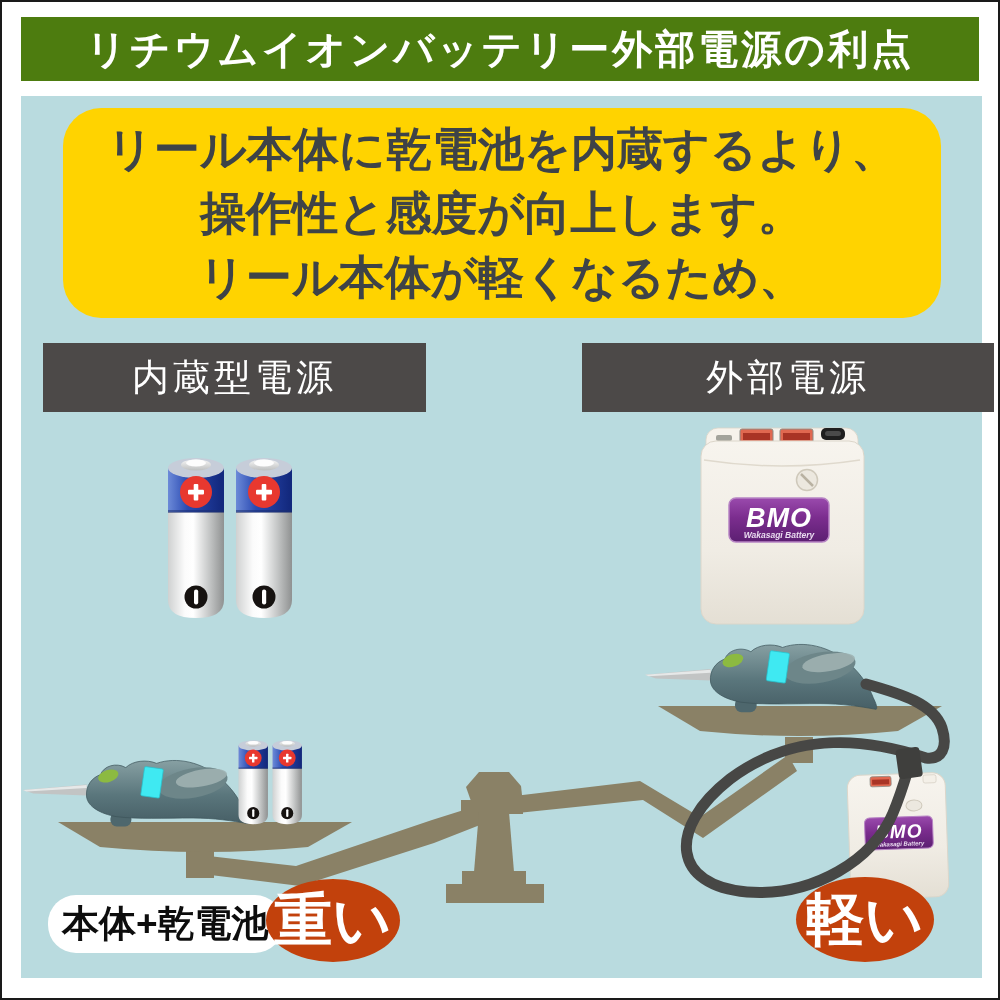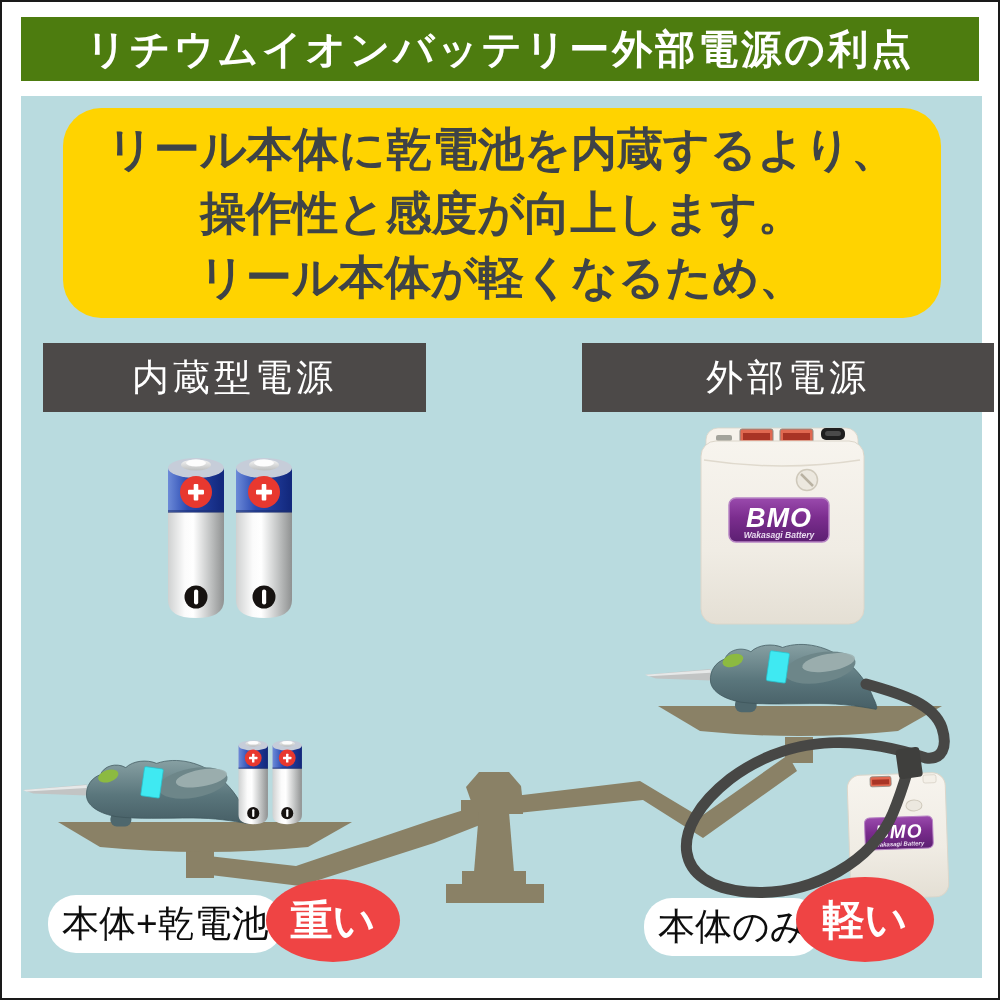--- a/index.html
+++ b/index.html
@@ -11,25 +11,25 @@
   .panel{position:absolute;left:21px;top:96px;width:961px;height:882px;background:#b9dbdf;}
   .callout{position:absolute;left:42px;top:12px;width:878px;height:210px;background:#ffd300;
            border-radius:38px;display:flex;flex-direction:column;justify-content:center;
            text-align:center;color:#3e4347;font-size:46px;font-weight:bold;line-height:64px;}
   .hdr{position:absolute;height:69px;background:#4c4948;color:#ffffff;font-size:37px;
        letter-spacing:4px;display:flex;align-items:center;justify-content:center;}
   .hdr-left{left:22px;top:247px;width:383px;}
   .hdr-right{left:561px;top:247px;width:412px;}
   .art{position:absolute;left:0;top:0;width:1000px;height:1000px;pointer-events:none;}
   .caption{position:absolute;background:#ffffff;border-radius:28px;padding:4px 14px;
-           color:#0d0d0d;font-size:37px;font-weight:400;white-space:nowrap;}
+           color:#0d0d0d;font-size:37px;font-weight:700;white-space:nowrap;}
   .cap-left{left:48px;top:895px;}
   .cap-right{left:644px;top:898px;}
-  .badge{position:absolute;background:#ef4444;border-radius:50%;color:#ffffff;
-         font-size:42px;font-weight:bold;display:flex;align-items:center;justify-content:center;}
+  .badge{position:absolute;background:#c2410c;border-radius:50%;color:#ffffff;
+         font-size:58px;font-weight:bold;display:flex;align-items:center;justify-content:center;}
   .badge-left{left:266px;top:879px;width:134px;height:83px;}
   .badge-right{left:796px;top:877px;width:138px;height:85px;}
   svg text{font-family:"Liberation Sans","DejaVu Sans",sans-serif;}
   .bmo-text{font-style:italic;font-weight:900;fill:#ffffff;letter-spacing:1px;}
   .bmo-sub{font-style:italic;font-weight:bold;fill:#eadcf0;}
 </style>
 </head>
 <body>
 
 <div class="canvas">
@@ -187,16 +187,15 @@
     </g>
 
     <path d="M866,684 C902,694 934,704 942,728 C948,747 942,760 926,758
              C872,740 798,728 730,779 C666,829 673,886 747,892
              C814,897 874,859 893,813 C900,796 904,783 907,773" fill="none" stroke="#474745" stroke-width="11" stroke-linecap="round"></path>
     <rect x="897" y="748" width="24" height="30" rx="4" fill="#3f3f3d" transform="rotate(-8 909 762)"></rect>
   </svg>
 
   <div class="caption cap-left">本体+乾電池</div>
   <div class="badge badge-left">重い</div>
-  <div class="caption cap-right">本体のみ</div>
   <div class="badge badge-right">軽い</div>
 
 </div>
 
 </body></html>

